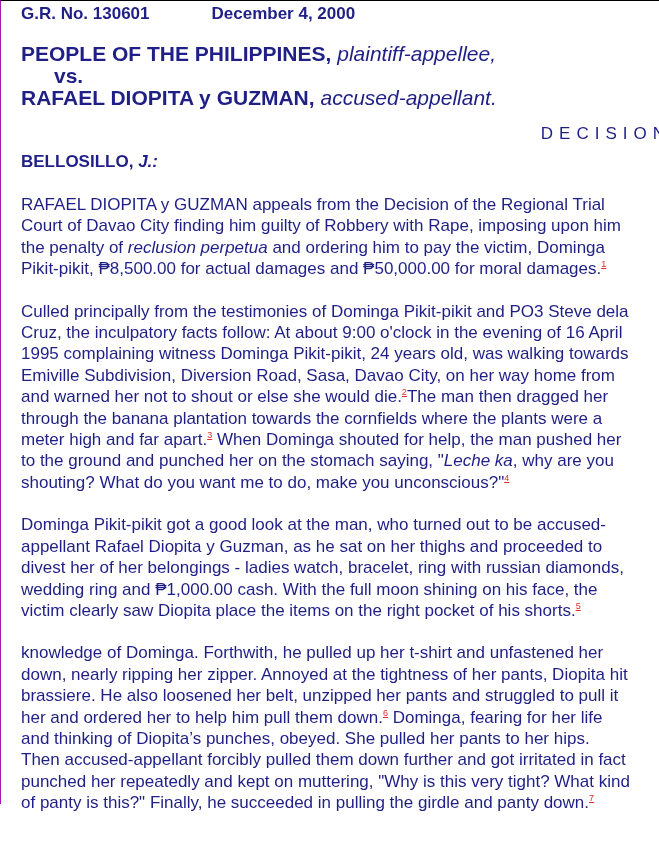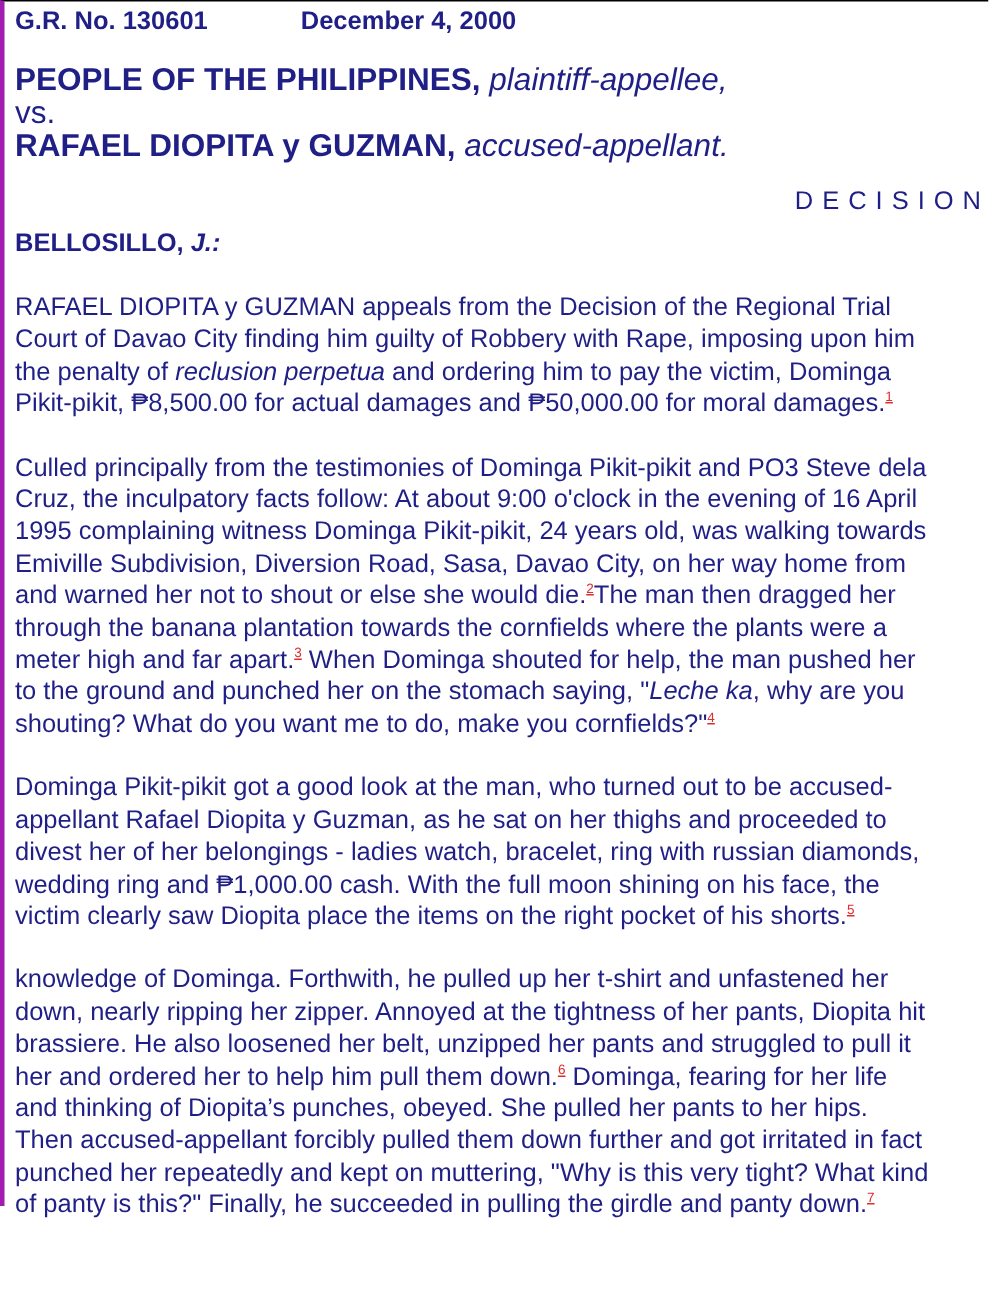--- a/index.html
+++ b/index.html
@@ -12,24 +12,24 @@
       height: 867px;
       overflow: hidden;
       position: relative;
     }
     .page {
       position: absolute;
       left: 0;
       top: 0;
       width: 659px;
       height: 804px;
-      border-left: 3px solid #a21caf;
+      border-left: 1px solid #a21caf;
       border-top: 1px solid #000000;
       box-sizing: border-box;
-      padding: 2px 0 0 7px;
+      padding: 2px 0 0 20px;
       font-family: "Liberation Sans", sans-serif;
       color: #1f1f86;
     }
     .caseline {
       font-size: 17px;
       font-weight: bold;
       line-height: 22px;
       margin: 0;
       white-space: nowrap;
     }
@@ -37,21 +37,21 @@
       display: inline-block;
       margin-left: 62px;
     }
     .parties {
       margin-top: 18px;
       font-size: 21px;
       line-height: 22px;
     }
     .parties .party { font-weight: bold; }
     .parties .role { font-style: italic; font-weight: normal; }
-    .parties .vs { font-weight: normal; }
+    .parties .vs { font-weight: bold; margin-left: 33px; }
     .decision {
       margin-top: 14px;
       text-align: right;
       font-size: 17px;
       letter-spacing: 6px;
       line-height: 22px;
       padding-left: 0;
       width: 650px;
     }
     .ponente {
@@ -116,21 +116,21 @@
 
   <p class="body">
     <span class="line">Culled principally from the testimonies of Dominga Pikit-pikit and PO3 Steve dela</span>
     <span class="line">Cruz, the inculpatory facts follow: At about 9:00 o'clock in the evening of 16 April</span>
     <span class="line">1995 complaining witness Dominga Pikit-pikit, 24 years old, was walking towards</span>
     <span class="line">Emiville Subdivision, Diversion Road, Sasa, Davao City, on her way home from</span>
     <span class="line"><span>and warned her not to shout or else she would die.</span><sup class="fn">2</sup><span>The man then dragged her</span></span>
     <span class="line">through the banana plantation towards the cornfields where the plants were a</span>
     <span class="line"><span>meter high and far apart.</span><sup class="fn">3</sup><span> When Dominga shouted for help, the man pushed her</span></span>
     <span class="line"><span>to the ground and punched her on the stomach saying, "</span><i>Leche ka</i><span>, why are you</span></span>
-    <span class="line"><span>shouting? What do you want me to do, make you cornfields?"</span><sup class="fn">4</sup></span>
+    <span class="line"><span>shouting? What do you want me to do, make you unconscious?"</span><sup class="fn">4</sup></span>
   </p>
 
   <p class="body">
     <span class="line">Dominga Pikit-pikit got a good look at the man, who turned out to be accused-</span>
     <span class="line">appellant Rafael Diopita y Guzman, as he sat on her thighs and proceeded to</span>
     <span class="line">divest her of her belongings - ladies watch, bracelet, ring with russian diamonds,</span>
     <span class="line">wedding ring and ₱1,000.00 cash. With the full moon shining on his face, the</span>
     <span class="line"><span>victim clearly saw Diopita place the items on the right pocket of his shorts.</span><sup class="fn">5</sup></span>
   </p>
 

